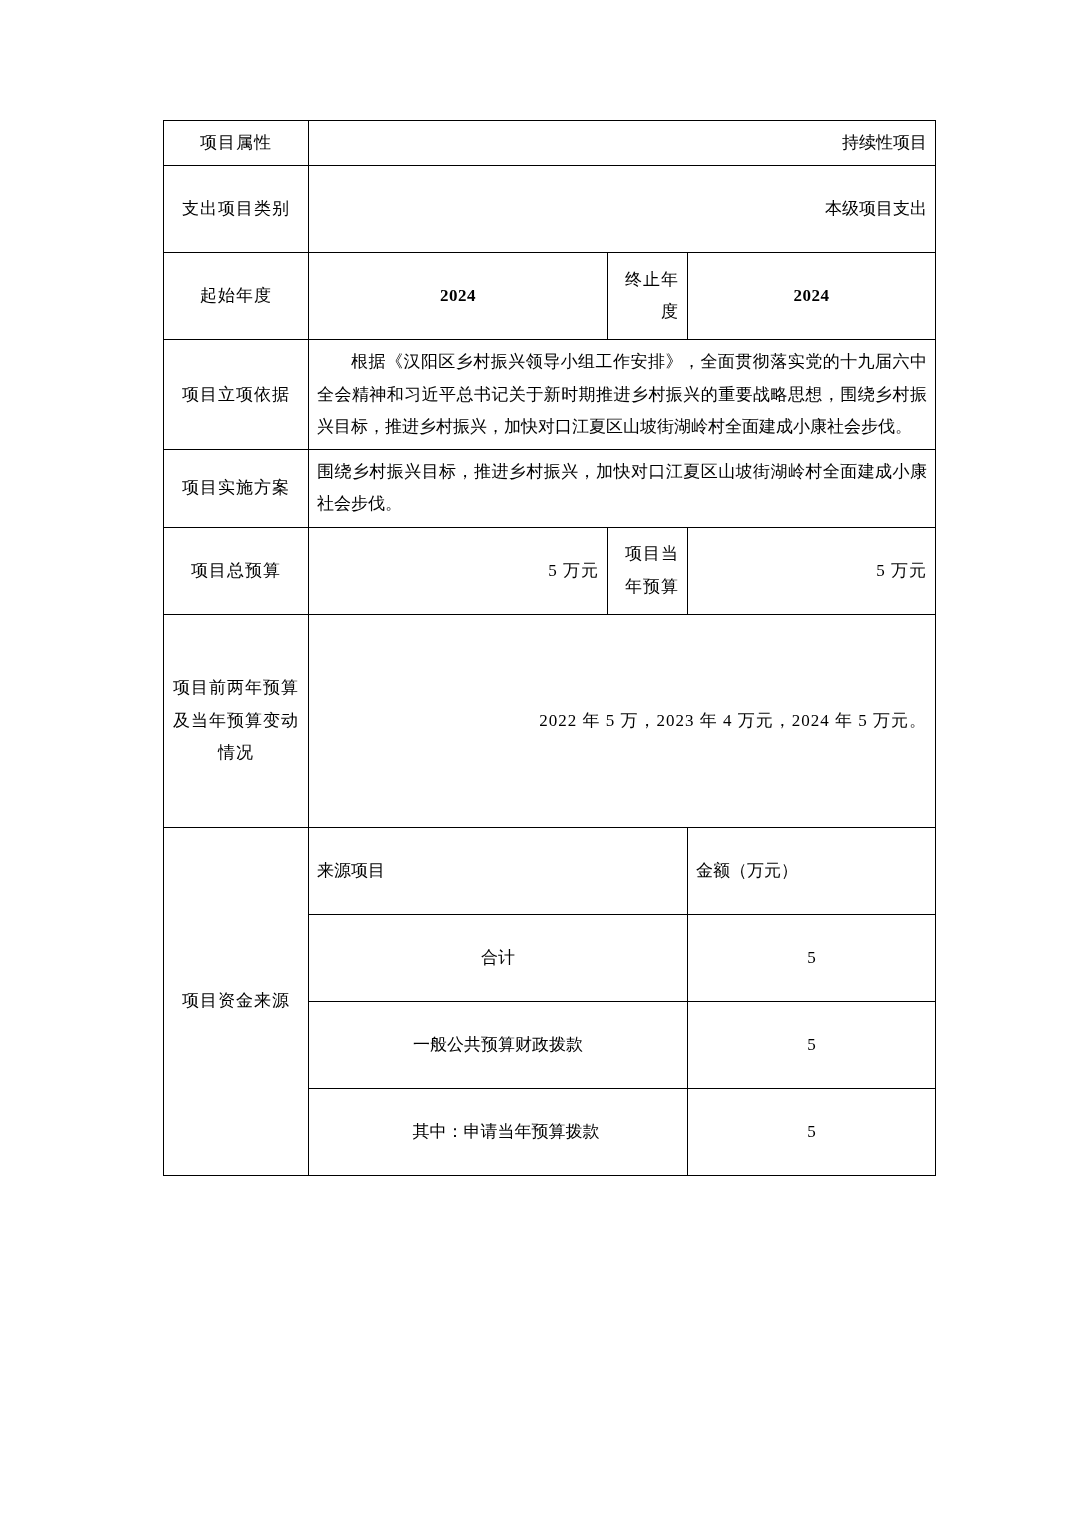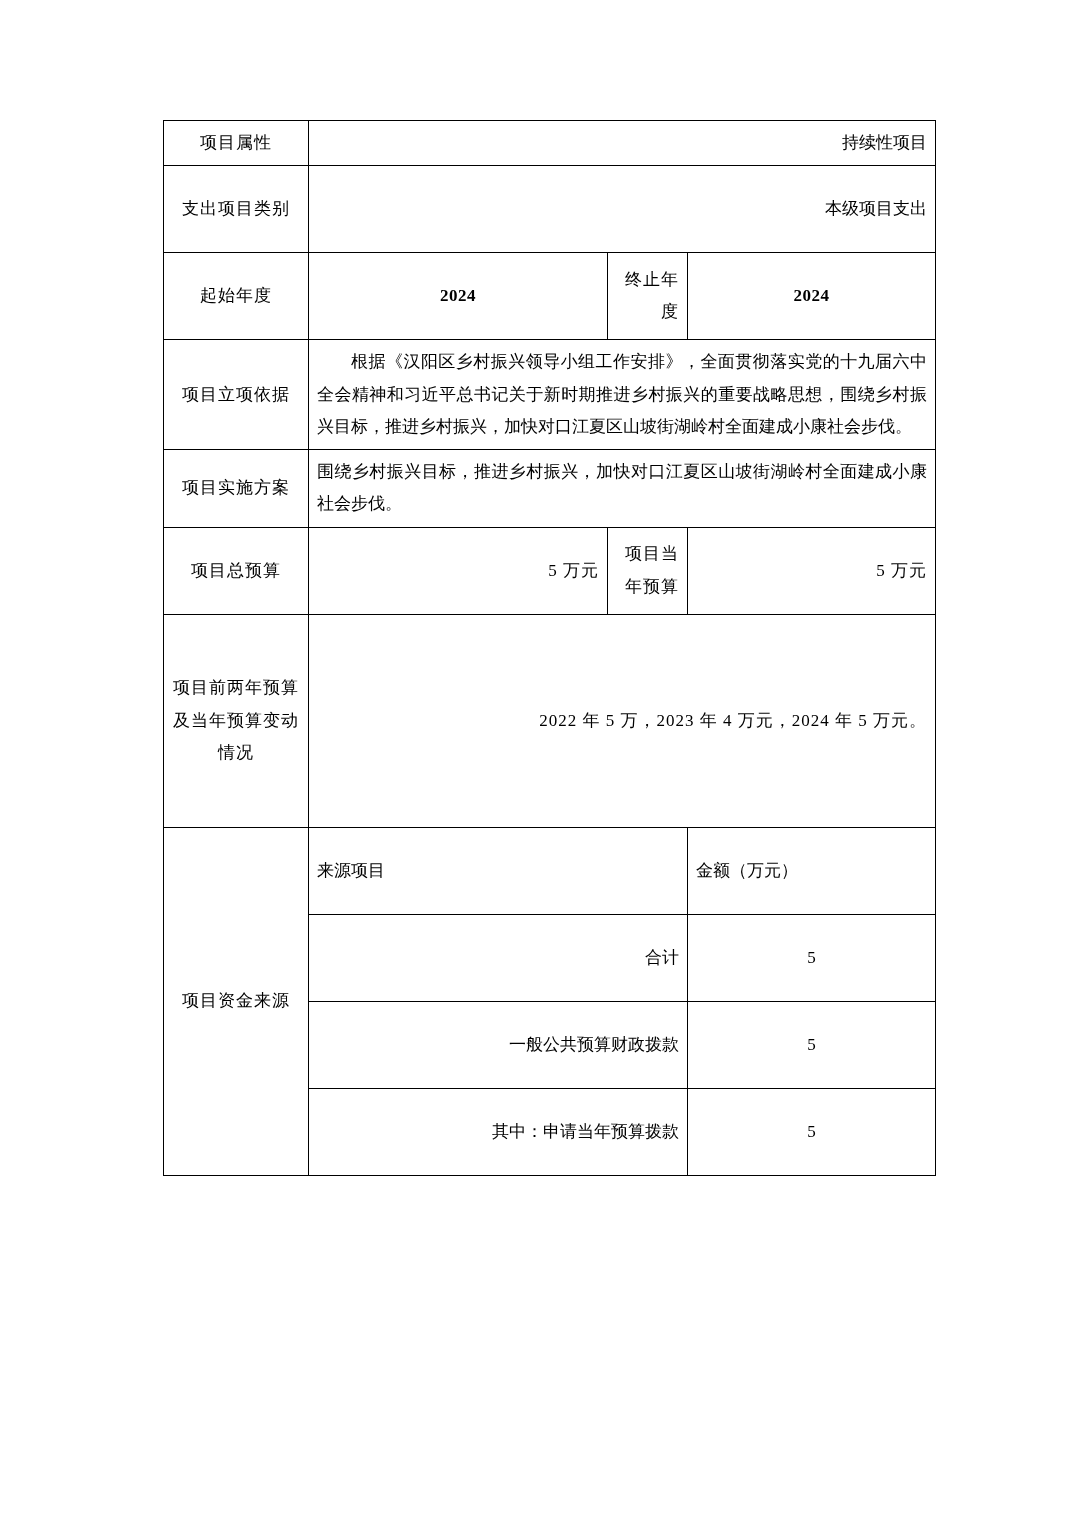--- a/index.html
+++ b/index.html
@@ -61,21 +61,21 @@
   }
   .num {
     text-align: center;
     letter-spacing: 0.5px;
     font-weight: bold;
   }
   .src-head {
     text-align: left;
   }
   .src-item {
-    text-align: right;
+    text-align: center;
     padding-left: 14px;
     margin-top: 32px;
   }
   .src-item.sub {
     padding-left: 24px;
   }
   .src-amt {
     text-align: center;
     width: 248px;
   }

